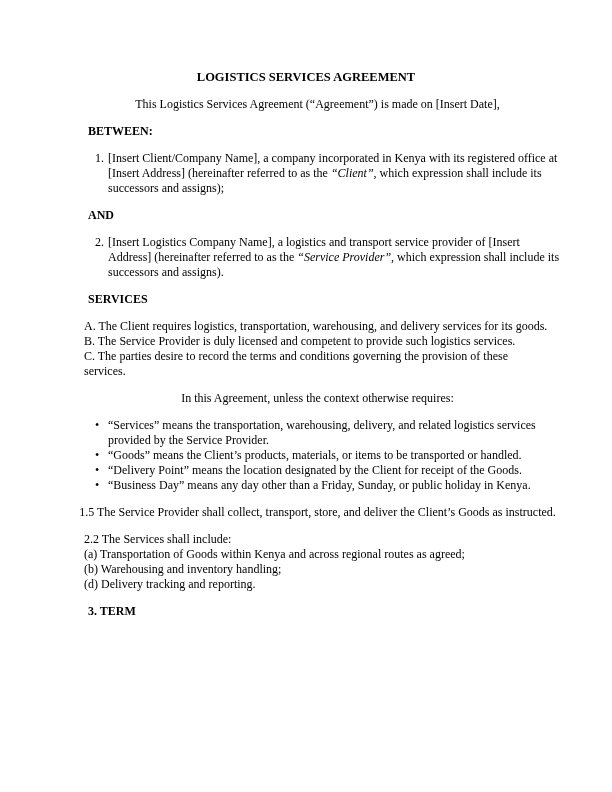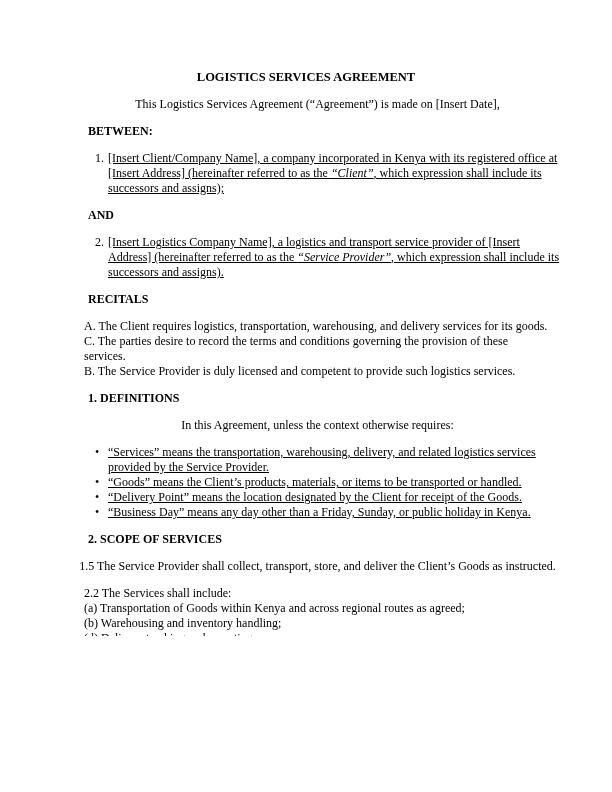--- a/index.html
+++ b/index.html
@@ -38,21 +38,20 @@
     display: flex;
     margin: 12px 0;
   }
   .list-row .marker {
     flex: none;
     width: 13px;
     margin-left: 23px;
   }
   .list-row .list-text {
     flex: 1;
-    text-decoration: underline;
   }
   .bullet-group {
     margin: 12px 0;
   }
   .bullet-group .list-row {
     margin: 0;
   }
   .term {
     font-style: italic;
   }
@@ -76,29 +75,28 @@
     <div class="list-text"><span>[Insert Client/Company Name], a company incorporated in Kenya with its registered office at [Insert Address] (hereinafter referred to as the </span><span class="term">“Client”</span><span>, which expression shall include its successors and assigns);</span></div>
   </div>
 
   <div class="heading">AND</div>
 
   <div class="list-row">
     <span class="marker">2.</span>
     <div class="list-text"><span>[Insert Logistics Company Name], a logistics and transport service provider of [Insert Address] (hereinafter referred to as the </span><span class="term">“Service Provider”</span><span>, which expression shall include its successors and assigns).</span></div>
   </div>
 
-  <div class="heading">RECITALS</div>
+  <div class="heading">SERVICES</div>
 
   <div class="line-block">
     <div>A. The Client requires logistics, transportation, warehousing, and delivery services for its goods.</div>
+    <div>B. The Service Provider is duly licensed and competent to provide such logistics services.</div>
     <div>C. The parties desire to record the terms and conditions governing the provision of these services.</div>
-    <div>B. The Service Provider is duly licensed and competent to provide such logistics services.</div>
   </div>
 
-  <div class="heading">1. DEFINITIONS</div>
 
   <div class="para">In this Agreement, unless the context otherwise requires:</div>
 
   <div class="bullet-group">
     <div class="list-row">
       <span class="marker">•</span>
       <div class="list-text">“Services” means the transportation, warehousing, delivery, and related logistics services provided by the Service Provider.</div>
     </div>
     <div class="list-row">
       <span class="marker">•</span>
@@ -107,21 +105,20 @@
     <div class="list-row">
       <span class="marker">•</span>
       <div class="list-text">“Delivery Point” means the location designated by the Client for receipt of the Goods.</div>
     </div>
     <div class="list-row">
       <span class="marker">•</span>
       <div class="list-text">“Business Day” means any day other than a Friday, Sunday, or public holiday in Kenya.</div>
     </div>
   </div>
 
-  <div class="heading">2. SCOPE OF SERVICES</div>
 
   <div class="para">1.5 The Service Provider shall collect, transport, store, and deliver the Client’s Goods as instructed.</div>
 
   <div class="line-block">
     <div>2.2 The Services shall include:</div>
     <div>(a) Transportation of Goods within Kenya and across regional routes as agreed;</div>
     <div>(b) Warehousing and inventory handling;</div>
     <div>(d) Delivery tracking and reporting.</div>
   </div>
 

